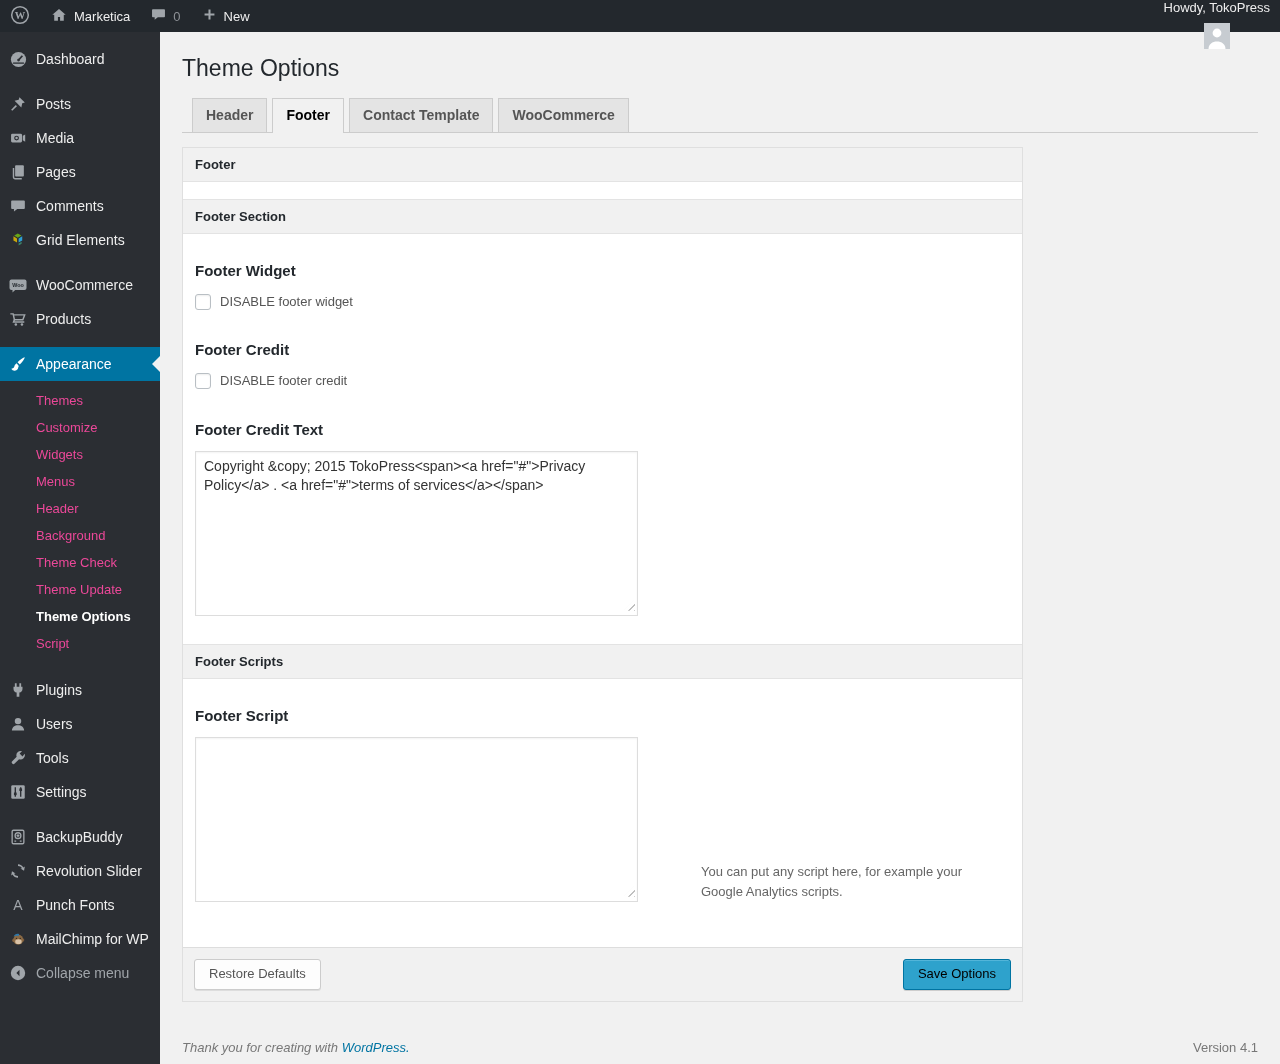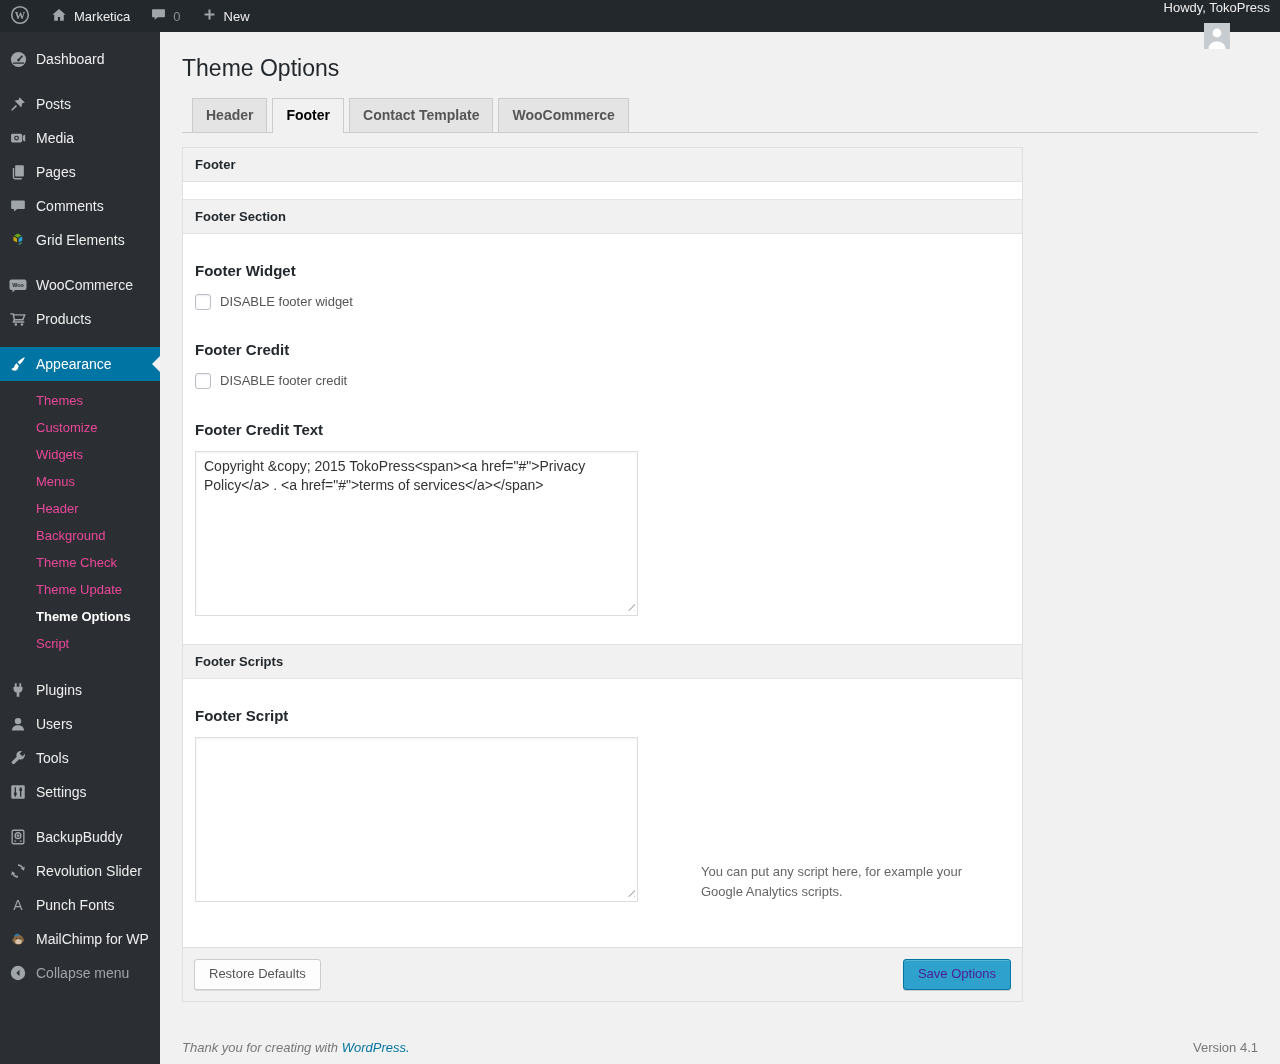--- a/index.html
+++ b/index.html
@@ -101,21 +101,21 @@
   }
   .btn {
     font-family:"Liberation Sans", sans-serif; font-size:13px; line-height:1.3;
     padding:6px 14px; border-radius:3px; cursor:pointer;
   }
   .btn.secondary {
     background:#fdfdfd; border:1px solid #ccc; color:#555;
     box-shadow:0 1px 0 #ddd;
   }
   .btn.primary {
-    background:#2ea2cc; border:1px solid #0074a2; color:#4c1d95;
+    background:#2ea2cc; border:1px solid #0074a2; color:#000000;
     box-shadow:inset 0 1px 0 rgba(120,200,230,.5), 0 1px 0 rgba(0,0,0,.15);
   }
   
   .page-footer { display:flex; justify-content:space-between; align-items:baseline; margin-top:38px; font-size:13px; color:#777; }
   .page-footer .thanks { font-style:italic; }
   .page-footer a { color:#0074a2; text-decoration:none; font-style:italic; cursor:pointer; }
 </style>
 </head>
 <body>
 

